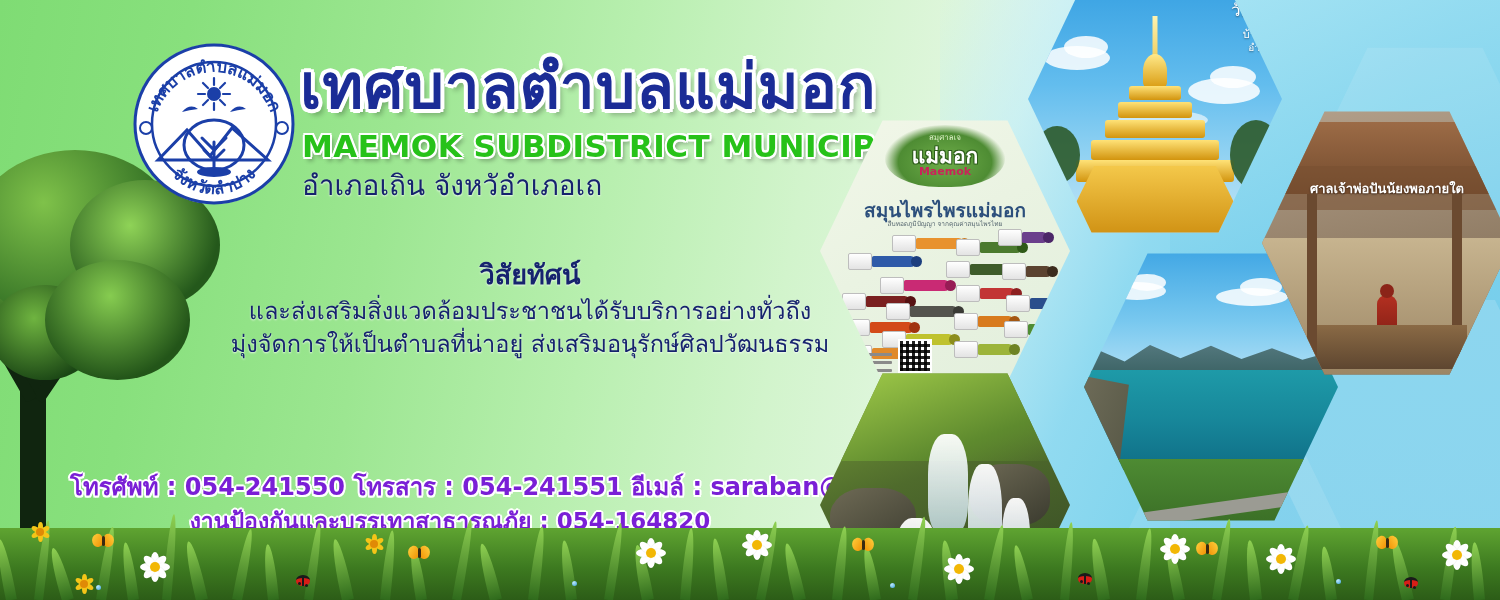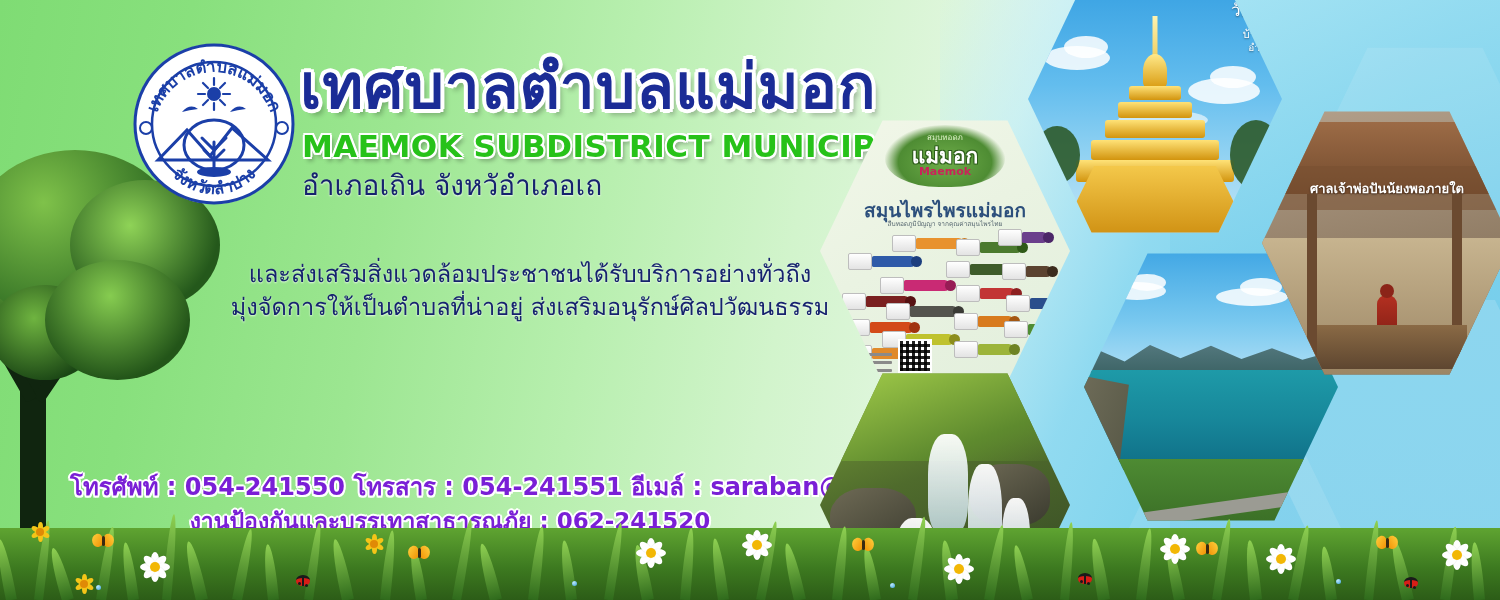--- a/index.html
+++ b/index.html
@@ -285,33 +285,34 @@
         <textPath href="#sealBot" startOffset="50%" text-anchor="middle">จังหวัดลำปาง</textPath>
       </text>
     </svg>
   </div>
 
   <div class="title-th">เทศบาลตำบลแม่มอก</div>
   <div class="title-en">MAEMOK SUBDISTRICT MUNICIPALITY</div>
   <div class="title-sub">อำเภอเถิน จังหวัอำเภอเถ</div>
 
   <div class="vision">
+    <div class="v-head">วิสัยทัศน์</div>
     <div class="v-line">และส่งเสริมสิ่งแวดล้อมประชาชนได้รับบริการอย่างทั่วถึง</div>
     <div class="v-line">มุ่งจัดการให้เป็นตำบลที่น่าอยู่ ส่งเสริมอนุรักษ์ศิลปวัฒนธรรม</div>
   </div>
 
   <div class="contact">
     <div class="c-line">โทรศัพท์ : 054-241550  โทรสาร : 054-241551 อีเมล์ : saraban@maemok.go.th</div>
-    <div class="c-line second">งานป้องกันและบรรเทาสาธารณภัย : 062-241520</div>
+    <div class="c-line second">งานป้องกันและบรรเทาสาธารณภัย : 054-164820</div>
   </div>
 
   <div class="hex hex-poster">
     <div class="hex-in poster-bg"></div>
     <div class="poster-logo">
-      <div class="lg1">สมุบทอดภ</div>
+      <div class="lg1">สมุศาลเจ</div>
       <div class="lg2">แม่มอก</div>
       <div class="lg3">Maemok</div>
     </div>
     <div class="poster-title">สมุนไพรไพรแม่มอก</div>
     <div class="poster-sub">สืบทอดภูมิปัญญา จากคุณค่าสมุนไพรไทย</div>
     <div class="prod-grid">
       <div class="prod" style="left:58px;top:0;width:78px;">
         <span class="box"></span>
           <span class="bar" style="background:#E8922E;"></span>
           <span class="dot" style="background:#C8771B;"></span>

